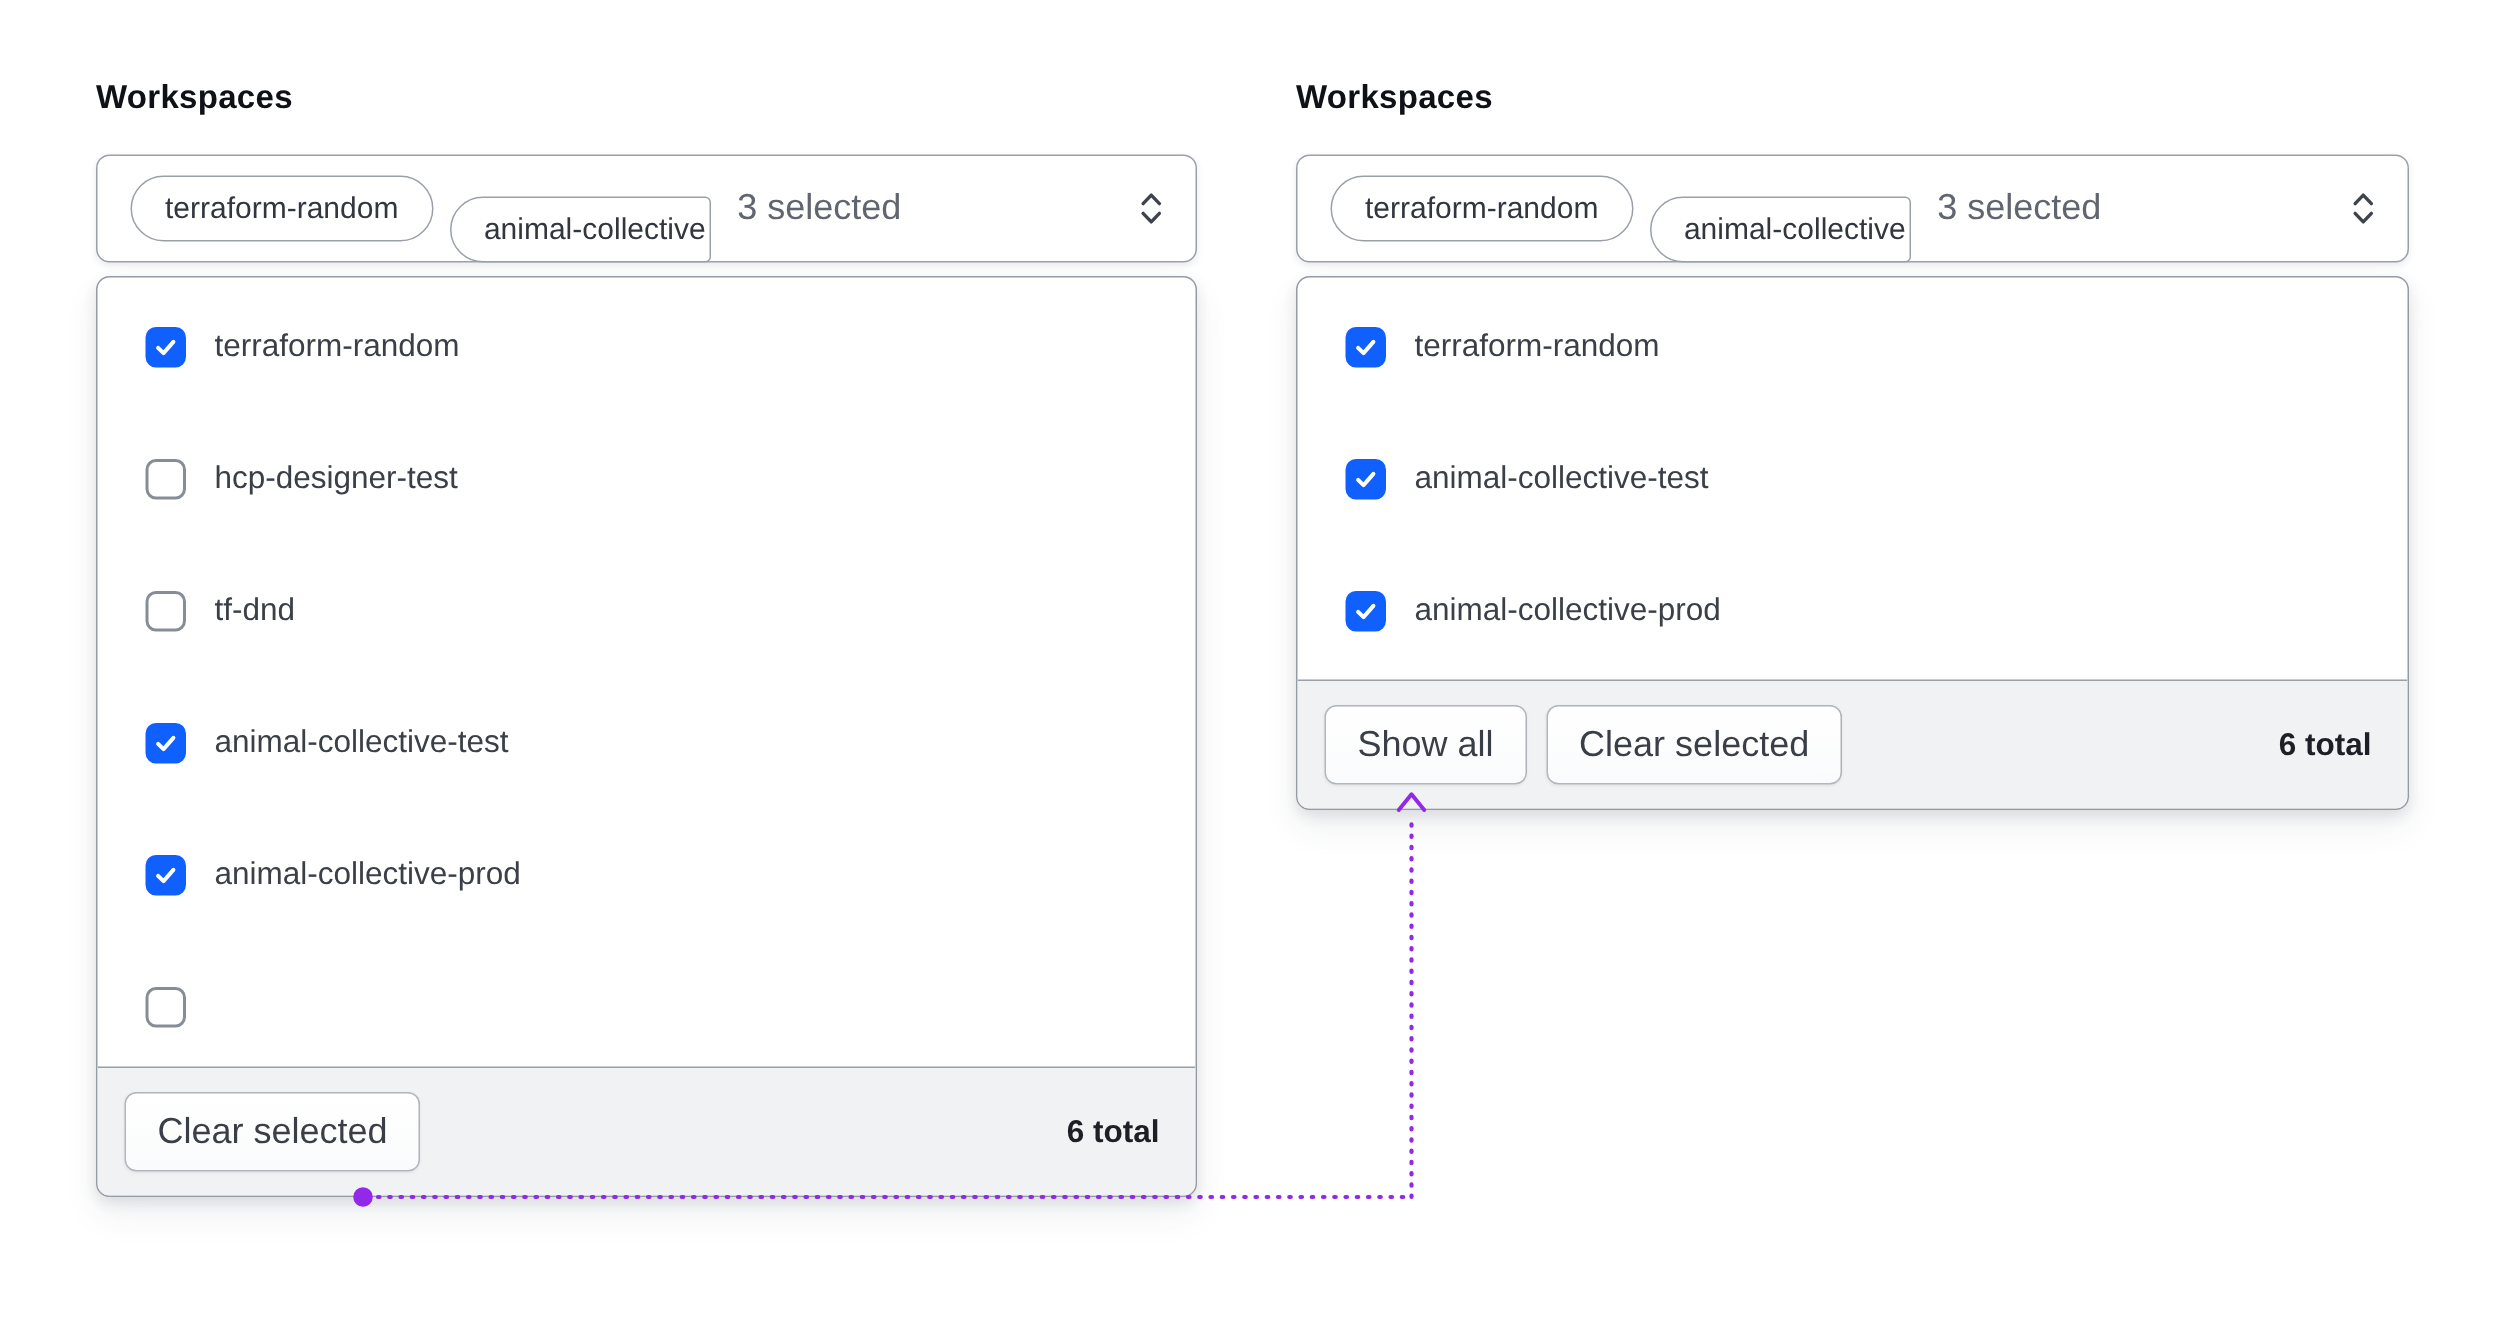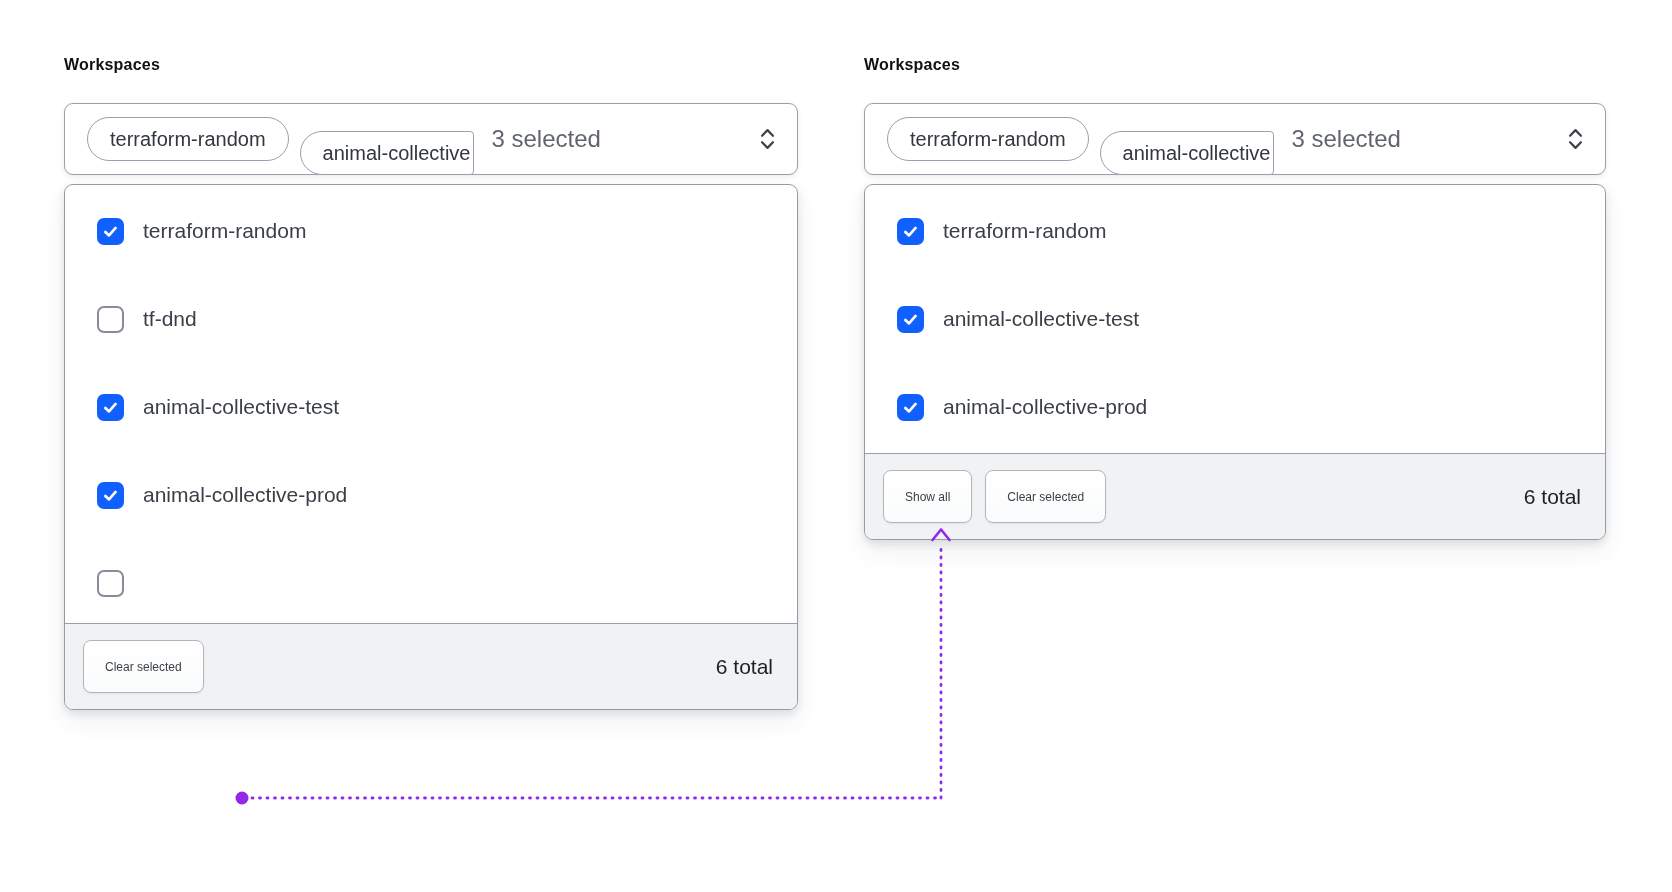--- a/index.html
+++ b/index.html
@@ -1,21 +1,21 @@
 <!DOCTYPE html>
 <html><head>
 <meta charset="utf-8">
 <style>
   html,body{margin:0;padding:0;background:#fff;}
   .canvas{position:relative;width:1672px;height:892px;background:#ffffff;
           font-family:"Liberation Sans",sans-serif;overflow:hidden;}
   .component{position:absolute;top:50px;width:734px;}
   .comp-0{left:64px;}
   .comp-1{left:864px;width:742px;}
-  .comp-label{font-size:16px;font-weight:700;color:#0e1116;line-height:30px;letter-spacing:.2px;}
+  .comp-label{font-size:22px;font-weight:700;color:#0e1116;line-height:30px;letter-spacing:.2px;}
 
   .trigger{margin-top:23px;height:72px;background:#fff;border:1.5px solid #9aa0aa;border-radius:9px;
            display:flex;align-items:center;padding:0 20px 0 22px;gap:11px;box-sizing:border-box;
            box-shadow:0 2px 5px rgba(45,55,75,.10);cursor:pointer;}
   .pill{display:inline-flex;align-items:center;height:44px;padding:0 22px;border:1.5px solid #9aa0aa;
         border-radius:23px;font-size:20px;color:#32363e;white-space:nowrap;box-sizing:border-box;background:#fff;}
   .pill-clip{border-radius:23px 4px 4px 23px;padding:0 3px 0 22px;overflow:hidden;margin-top:28px;}
   .summary{font-size:24px;color:#60656f;margin-left:6px;}
   .chev{margin-left:auto;display:flex;align-items:center;}
 
@@ -26,24 +26,24 @@
   .checkbox{flex:0 0 auto;width:27px;height:27px;margin-top:7px;border:2px solid #878d97;border-radius:7px;
             background:#fff;box-sizing:border-box;display:flex;align-items:center;justify-content:center;}
   .checkbox.checked{background:#1060ff;border-color:#1060ff;}
   .checkbox svg{display:none;}
   .checkbox.checked svg{display:block;}
   .opt-label{font-size:21px;line-height:40px;color:#3b4048;}
   .opt-label.narrow{max-width:462px;}
 
   .footer{height:85px;background:#f1f2f4;border-top:1.5px solid #9aa0a8;display:flex;align-items:center;
           gap:13px;padding:0 24px 0 18px;}
-  .btn{height:53px;padding:0 21px;font-size:12px;color:#3a3f47;background:linear-gradient(#ffffff,#fafbfc);
+  .btn{height:53px;padding:0 21px;font-size:24px;color:#3a3f47;background:linear-gradient(#ffffff,#fafbfc);
        border:1.5px solid #b1b5bd;border-radius:8px;cursor:pointer;font-family:"Liberation Sans",sans-serif;
        box-shadow:0 1px 2px rgba(40,50,70,.08);}
-  .total{margin-left:auto;font-size:21px;color:#1c1f26;}
+  .total{margin-left:auto;font-size:21px;color:#1c1f26;font-weight:bold;}
 
   .overlay{position:absolute;left:0;top:0;pointer-events:none;z-index:10;}
 </style>
 </head>
 <body>
 
 <div class="canvas">
 
   <div class="component comp-0">
     <div class="comp-label">Workspaces</div>
@@ -62,20 +62,26 @@
 
     <div class="panel">
       <div class="list">
         <label class="row">
           <span class="checkbox checked">
             <svg width="17" height="17" viewBox="0 0 16 16" fill="none">
                 <path d="M3.2 8.4 L6.6 11.7 L12.8 4.6" stroke="#fff" stroke-width="2.5" stroke-linecap="round" stroke-linejoin="round"></path>
               </svg>
           </span>
           <span class="opt-label">terraform-random</span>
+        </label>
+        <label class="row">
+          <span class="checkbox">
+            
+          </span>
+          <span class="opt-label">hcp-designer-test</span>
         </label>
         <label class="row">
           <span class="checkbox">
             
           </span>
           <span class="opt-label">tf-dnd</span>
         </label>
         <label class="row">
           <span class="checkbox checked">
             <svg width="17" height="17" viewBox="0 0 16 16" fill="none">

